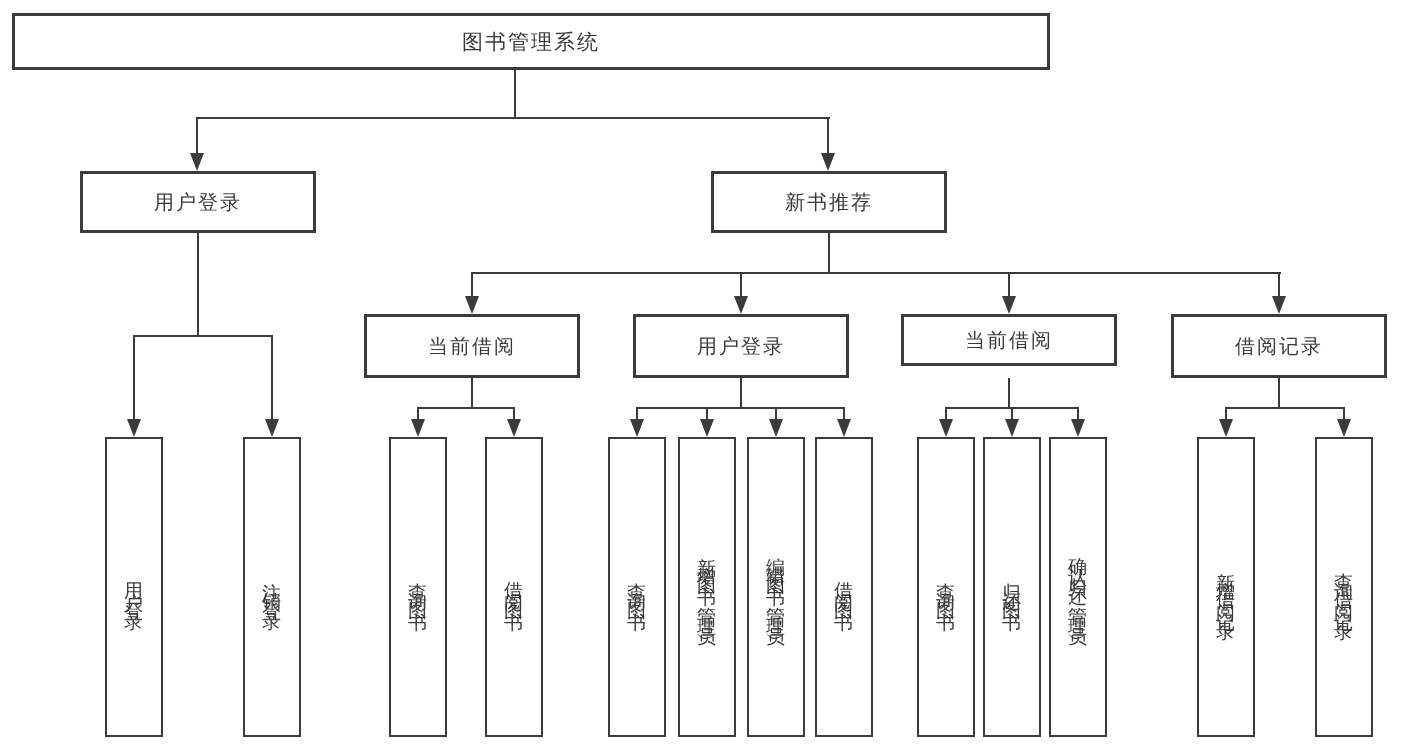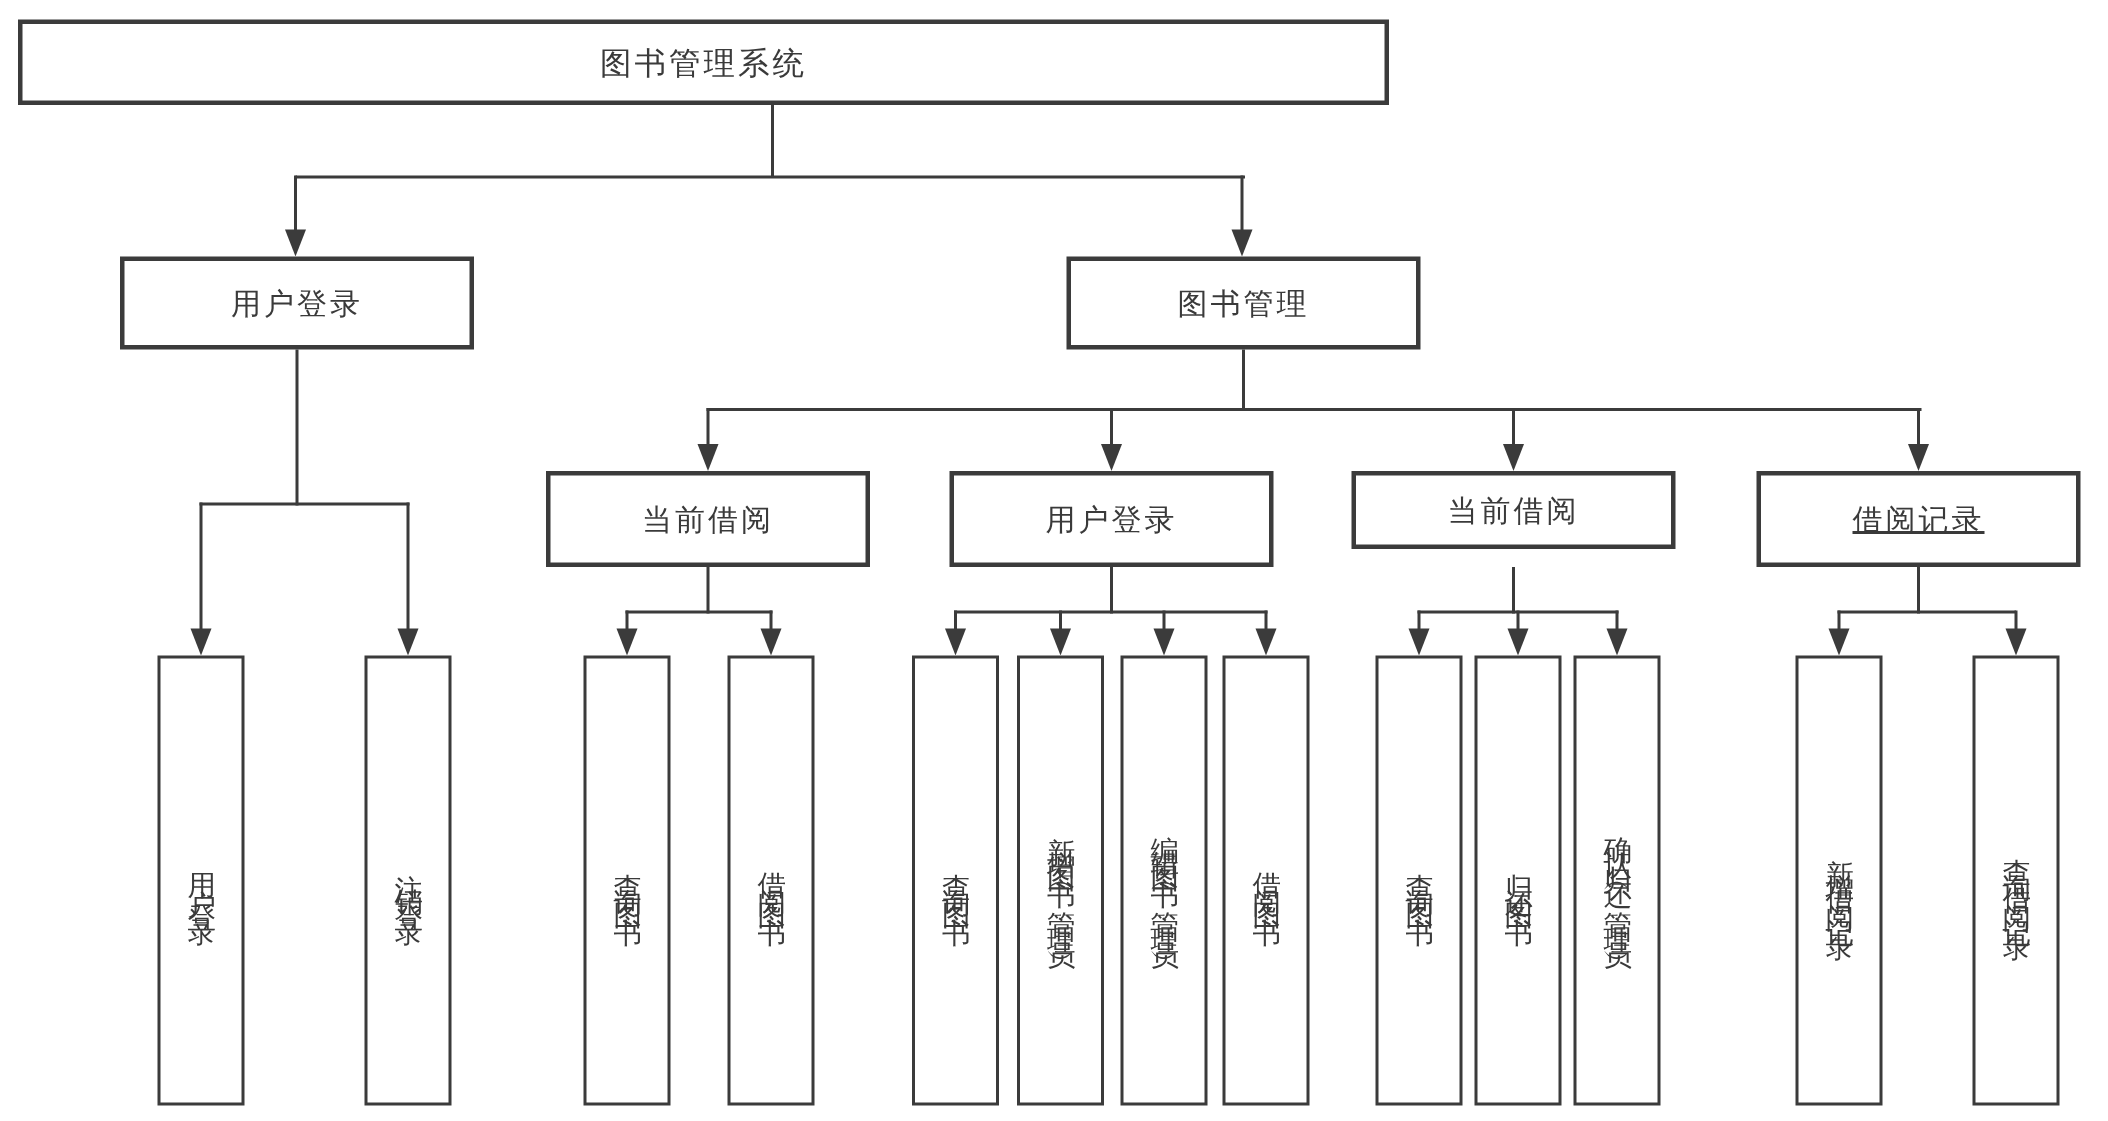--- a/index.html
+++ b/index.html
@@ -41,36 +41,36 @@
     position:absolute;top:716px;right:5px;
     color:#c6c6c6;font-size:20px;letter-spacing:1px;
     text-shadow:1px 1px 0 #ffffff;z-index:5;white-space:nowrap;
   }
 </style>
 </head>
 <body>
 
 <div class="stage">
 
-  <div class="hbox root" style="left:12px;top:13px;width:914px;height:57px;">
+  <div class="hbox root" style="left:12px;top:13px;width:1038px;height:57px;">
     <span>图书管理系统</span>
   </div>
 
   <div class="line" style="left:514px;top:69px;width:2px;height:49px;"></div>
   <div class="line" style="left:197px;top:117px;width:633px;height:2px;"></div>
   <div class="line" style="left:196px;top:117px;width:2px;height:38px;"></div>
   <div class="arrow" style="left:190px;top:153px;"></div>
   <div class="line" style="left:827px;top:117px;width:2px;height:38px;"></div>
   <div class="arrow" style="left:821px;top:153px;"></div>
 
   <div class="hbox" style="left:80px;top:171px;width:236px;height:62px;">
     <span>用户登录</span>
   </div>
   <div class="hbox" style="left:711px;top:171px;width:236px;height:62px;">
-    <span>图书管理</span>
+    <span>新书推荐</span>
   </div>
 
   <div class="line" style="left:197px;top:233px;width:2px;height:104px;"></div>
   <div class="line" style="left:133px;top:335px;width:140px;height:2px;"></div>
   <div class="line" style="left:133px;top:335px;width:2px;height:86px;"></div>
   <div class="arrow" style="left:127px;top:419px;"></div>
   <div class="line" style="left:271px;top:335px;width:2px;height:86px;"></div>
   <div class="arrow" style="left:265px;top:419px;"></div>
 
   <div class="line" style="left:828px;top:233px;width:2px;height:41px;"></div>
@@ -86,21 +86,21 @@
 
   <div class="hbox" style="left:364px;top:314px;width:216px;height:64px;">
     <span>当前借阅</span>
   </div>
   <div class="hbox" style="left:633px;top:314px;width:216px;height:64px;">
     <span>用户登录</span>
   </div>
   <div class="hbox" style="left:901px;top:314px;width:216px;height:52px;">
     <span>当前借阅</span>
   </div>
-  <div class="hbox" style="left:1171px;top:314px;width:216px;height:64px;text-decoration:underline;">
+  <div class="hbox" style="left:1171px;top:314px;width:216px;height:64px;">
     <span>借阅记录</span>
   </div>
 
   <div class="line" style="left:471px;top:378px;width:2px;height:31px;"></div>
   <div class="line" style="left:417px;top:407px;width:98px;height:2px;"></div>
   <div class="line" style="left:417px;top:407px;width:2px;height:14px;"></div>
   <div class="arrow" style="left:411px;top:419px;"></div>
   <div class="line" style="left:513px;top:407px;width:2px;height:14px;"></div>
   <div class="arrow" style="left:507px;top:419px;"></div>
 

